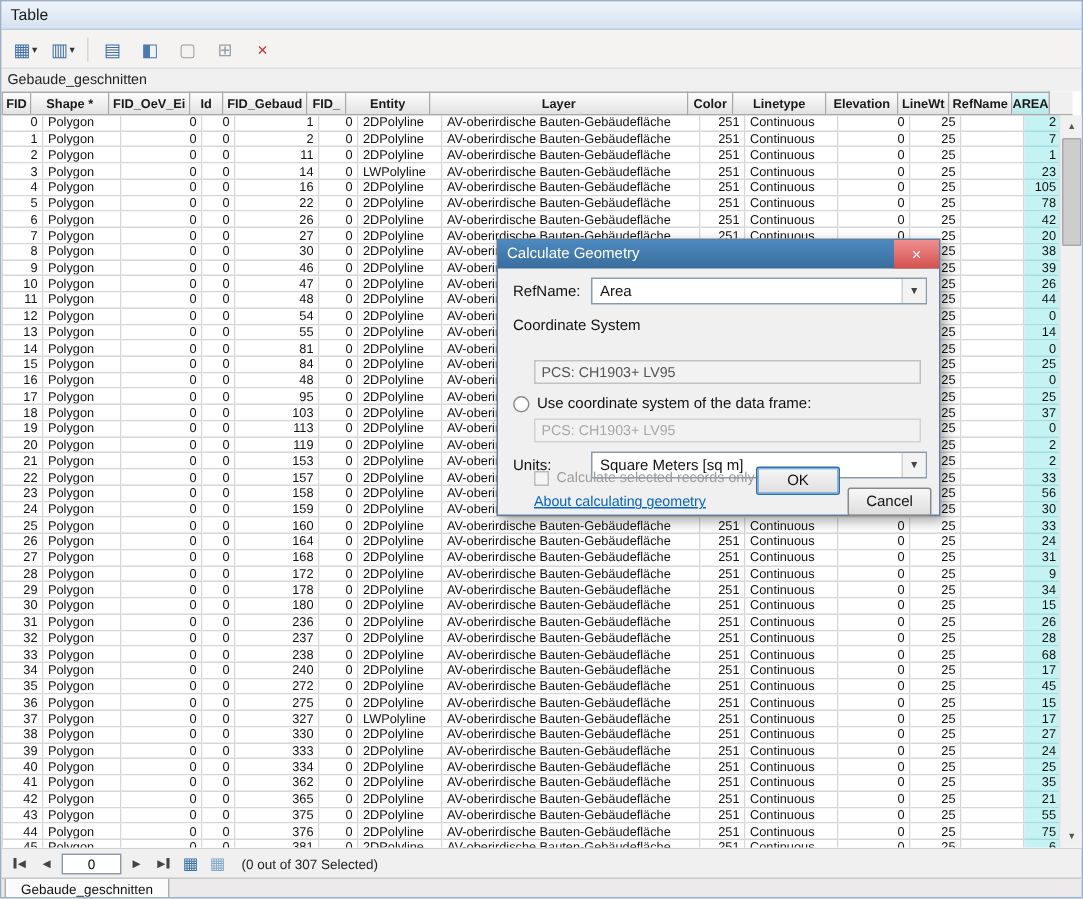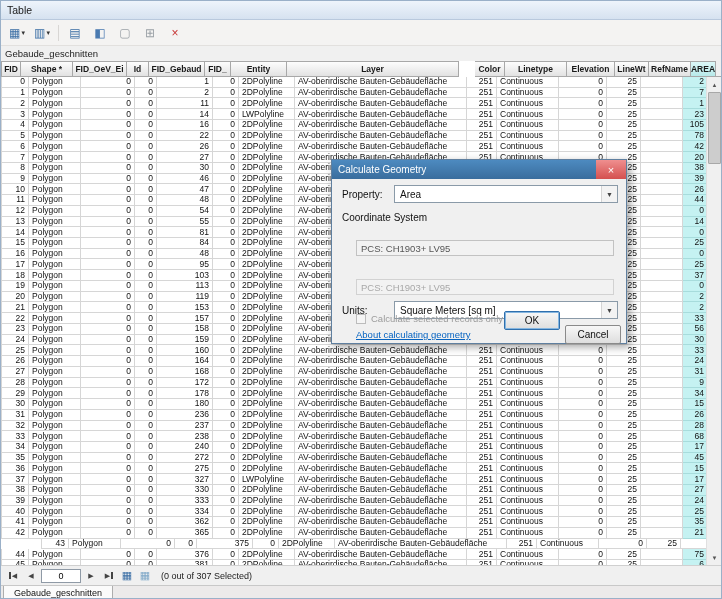--- a/index.html
+++ b/index.html
@@ -163,21 +163,21 @@
 <div class="grid-area">
   <div class="hdr" id="grid-header">
       <div class="hc" style="width: 20px;">FID</div>
       <div class="hc" style="width: 52px;">Shape *</div>
       <div class="hc" style="width: 54px;">FID_OeV_Ei</div>
       <div class="hc" style="width: 22px;">Id</div>
       <div class="hc" style="width: 56px;">FID_Gebaud</div>
       <div class="hc" style="width: 26px;">FID_</div>
       <div class="hc" style="width: 56px;">Entity</div>
       <div class="hc" style="width: 172px;">Layer</div>
-      <div class="hc" style="width: 30px; margin-left: 16px;">Color</div>
+      <div class="hc" style="width: 30px;">Color</div>
       <div class="hc" style="width: 62px;">Linetype</div>
       <div class="hc" style="width: 48px;">Elevation</div>
       <div class="hc" style="width: 34px;">LineWt</div>
       <div class="hc" style="width: 42px;">RefName</div>
       <div class="hc hl" style="width: 25px;">AREA</div>
       <div class="hc corner" style="width: 15px;"></div>
     </div>
   <div class="bdy" id="grid-body">
       <div class="r">
         <div class="c num" style="width: 28px;">0</div>
@@ -861,21 +861,21 @@
         <div class="c" style="width: 56px;">2DPolyline</div>
         <div class="c" style="width: 172px;">AV-oberirdische Bauten-Gebäudefläche</div>
         <div class="c num" style="width: 30px;">251</div>
         <div class="c" style="width: 62px;">Continuous</div>
         <div class="c num" style="width: 48px;">0</div>
         <div class="c num" style="width: 34px;">25</div>
         <div class="c" style="width: 42px;"></div>
         <div class="c num hl" style="width: 25px;">21</div>
       </div>
       <div class="r">
-        <div class="c num" style="width: 28px; margin-left: 40px;">43</div>
+        <div class="c num" style="width: 28px;">43</div>
         <div class="c" style="width: 52px;">Polygon</div>
         <div class="c num" style="width: 54px;">0</div>
         <div class="c num" style="width: 22px;">0</div>
         <div class="c num" style="width: 56px;">375</div>
         <div class="c num" style="width: 26px;">0</div>
         <div class="c" style="width: 56px;">2DPolyline</div>
         <div class="c" style="width: 172px;">AV-oberirdische Bauten-Gebäudefläche</div>
         <div class="c num" style="width: 30px;">251</div>
         <div class="c" style="width: 62px;">Continuous</div>
         <div class="c num" style="width: 48px;">0</div>
@@ -960,32 +960,36 @@
 
 <div class="dialog">
   <div class="dlg-title">
     <span>Calculate Geometry</span>
     <div class="dlg-close">
       <span>×</span>
     </div>
   </div>
   <div class="dlg-body">
 
-    <span class="lbl" style="left:10px; top:10px;">Property:</span>
+    <span class="lbl" style="left:10px; top:10px;">RefName:</span>
     <div class="combo" style="left:62px; top:6px; width:224px;">
       <span>Area</span>
       <span class="dd">▼</span>
     </div>
 
     <span class="lbl" style="left:10px; top:33px;">Coordinate System</span>
 
     <div class="pcsbox" style="top:61px;">
       <span>PCS: CH1903+ LV95</span>
     </div>
 
+    <div class="radio-row" style="left:10px; top:85px;">
+      <span class="radio"></span>
+      <span>Use coordinate system of the data frame:</span>
+    </div>
     <div class="pcsbox dim" style="top:100px;">
       <span>PCS: CH1903+ LV95</span>
     </div>
 
     <span class="lbl" style="left:10px; top:126px;">Units:</span>
     <div class="combo" style="left:62px; top:122px; width:224px;">
       <span>Square Meters [sq m]</span>
       <span class="dd">▼</span>
     </div>
 

